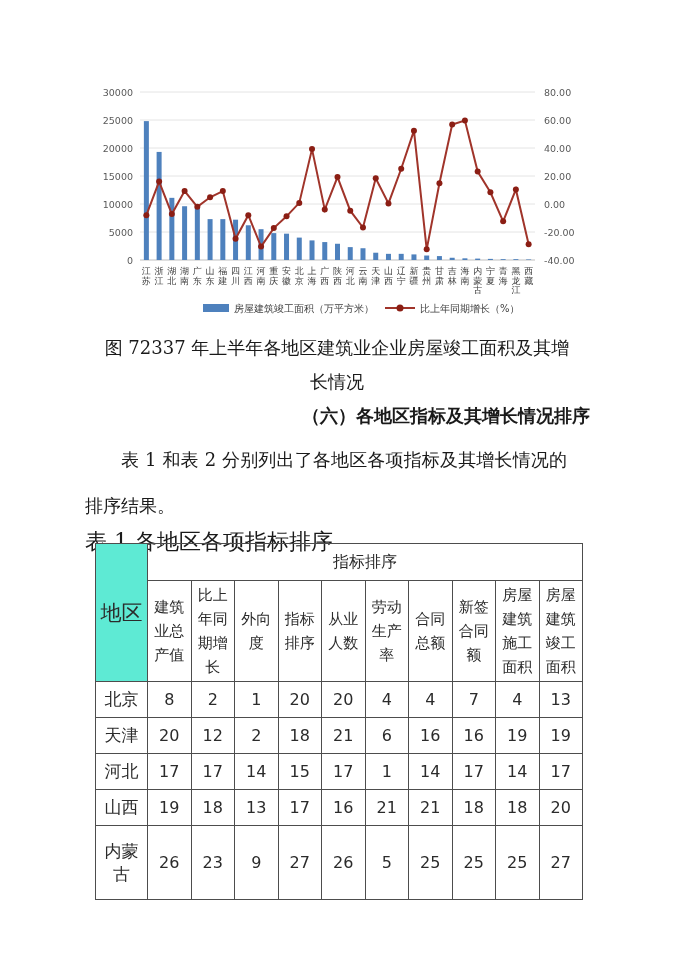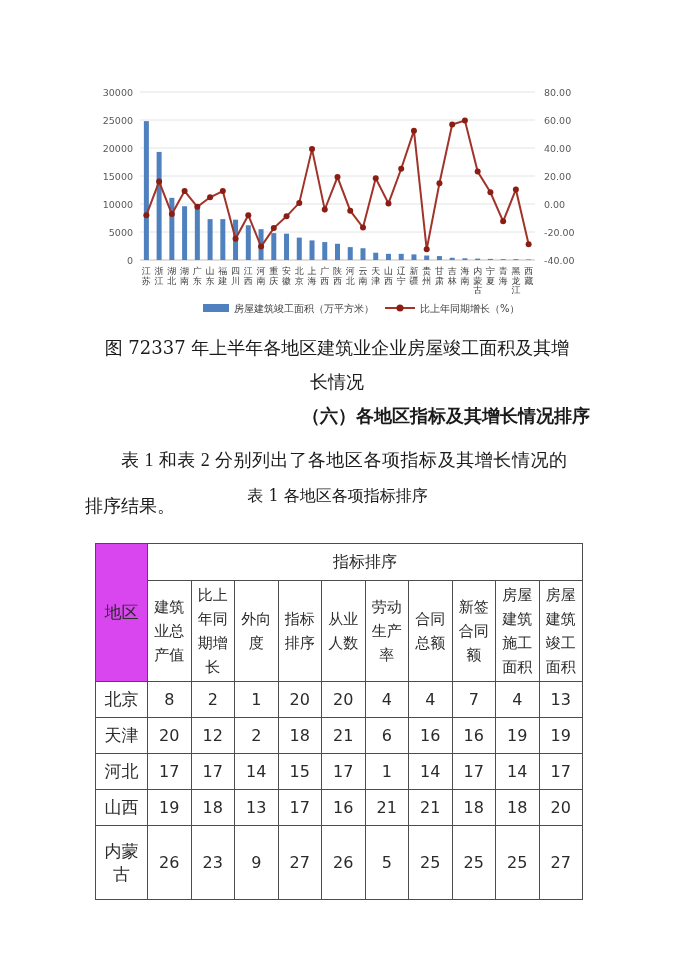--- a/index.html
+++ b/index.html
@@ -12,37 +12,37 @@
   .fig-caption {
     position:absolute; left:101px; top:331px; width:472px;
     text-align:center; font-size:18px; line-height:34px;
   }
   .section-heading {
     position:absolute; left:85px; top:402px; width:505px;
     font-size:18px; font-weight:bold; text-indent:2em; line-height:28px;text-align:right;
   }
   .body-paragraph {
     position:absolute; left:85px; top:437px; width:482px;
-    font-size:18px; line-height:46px; text-indent:2em; text-align:justify;font-family:Liberation Serif, serif;
+    font-size:18px; line-height:46px; text-indent:2em; text-align:justify;
   }
   .table-title {
-    position:absolute; left:85px; top:483px; width:505px;
-    text-align:center; font-size:16px; line-height:26px;
+    position:absolute; left:85px; top:529px; width:505px;
+    font-size:22px; line-height:26px;
   }
   table.rank {
     position:absolute; left:95px; top:543px; width:488px;
     border-collapse:collapse; table-layout:fixed;
     font-family:"DejaVu Sans", sans-serif; color:#2b2b2b;
   }
   table.rank th, table.rank td {
     border:1px solid #4d4d4d; text-align:center; vertical-align:middle;
     padding:2px; font-weight:normal;
   }
   table.rank col.region-col { width:52px; }
-  th.corner { background:#d946ef; text-align:left; padding-left:6px; font-size:17px; }
+  th.corner { background:#5eead4; text-align:left; padding-left:6px; font-size:21px; }
   th.group { height:32px; font-size:16px; }
   th.col-head { height:70px; font-size:15px; line-height:24px; word-break:break-all; padding:2px 3px; }
   td.region { text-align:left; padding-left:5px; font-size:17px; word-break:break-all; }
   td.rank-num { font-size:16px; }
   tbody tr { height:36px; }
   tbody tr:last-child { height:74px; }
 </style>
 </head>
 <body>
 

